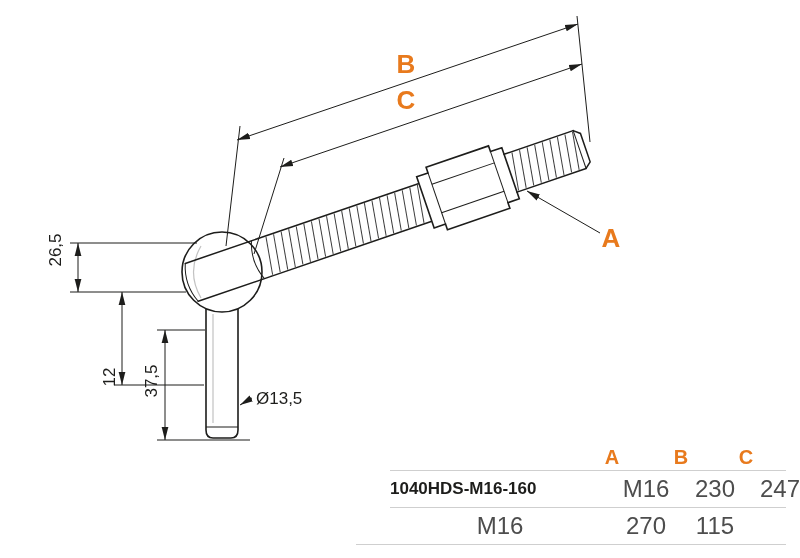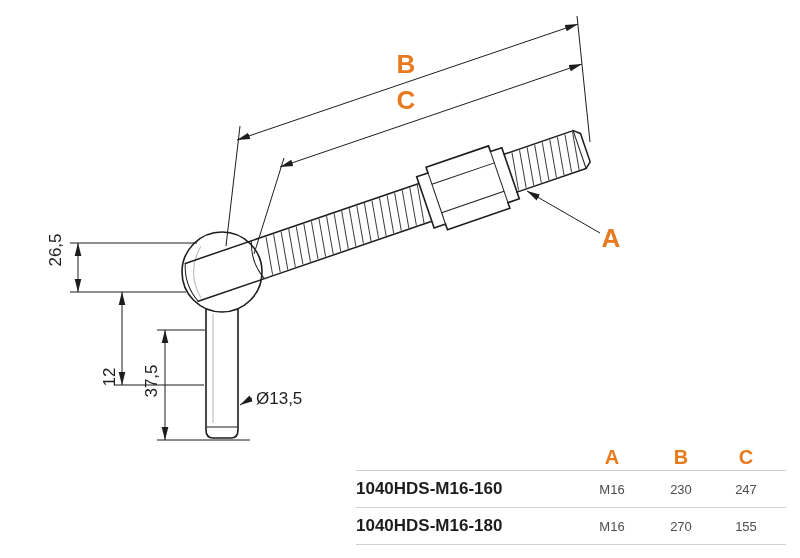--- a/index.html
+++ b/index.html
@@ -18,26 +18,26 @@
 
   .dim-label { fill:var(--accent,#e87a1d); font-family:"Liberation Sans",sans-serif;
                font-weight:bold; font-size:26px; }
   .dim-num   { fill:var(--line,#1d1d1b); font-family:"Liberation Sans",sans-serif;
                font-size:17px; }
 
   
   .spec-table { position:absolute; left:356px; top:444px; width:430px; }
   .trow { display:grid; grid-template-columns:220px 72px 66px 64px; align-items:center; }
   .trow.thead { height:26px; }
-  .trow.tdata { height:36px; border-top:1px solid var(--divider,#cfcfcf); }
+  .trow.tdata { height:36px; border-top:1px solid var(--divider,#cfcfcf);margin-left:34px; }
   .spec-table { border-bottom:1px solid var(--divider,#cfcfcf); }
   .cell { text-align:center; white-space:nowrap; }
   .cell.head { color:var(--accent,#e87a1d); font-weight:bold; font-size:20px; }
   .cell.part { text-align:left; font-weight:bold; font-size:17px; color:var(--line,#1d1d1b); }
-  .cell.val  { font-size:13px; color:var(--muted,#4d4d4d); }
+  .cell.val  { font-size:24px; color:var(--muted,#4d4d4d); }
 </style>
 </head>
 <body>
 
 <div class="canvas">
 
   <svg width="800" height="558" viewBox="0 0 800 558">
     <defs>
       <marker id="arr" viewBox="0 0 12 8" refX="12" refY="4" markerWidth="13" markerHeight="9" orient="auto-start-reverse" markerUnits="userSpaceOnUse">
         <path d="M12,4 L0,0.9 L0,7.1 Z" fill="#1d1d1b"></path>
@@ -143,20 +143,19 @@
       <div class="cell head">B</div>
       <div class="cell head">C</div>
     </div>
     <div class="trow tdata">
       <div class="cell part">1040HDS-M16-160</div>
       <div class="cell val">M16</div>
       <div class="cell val">230</div>
       <div class="cell val">247</div>
     </div>
     <div class="trow tdata">
-      <div class="cell part">1040HDS-M16-180</div>
       <div class="cell val">M16</div>
       <div class="cell val">270</div>
-      <div class="cell val">155</div>
+      <div class="cell val">115</div>
     </div>
   </div>
 
 </div>
 
 </body></html>

